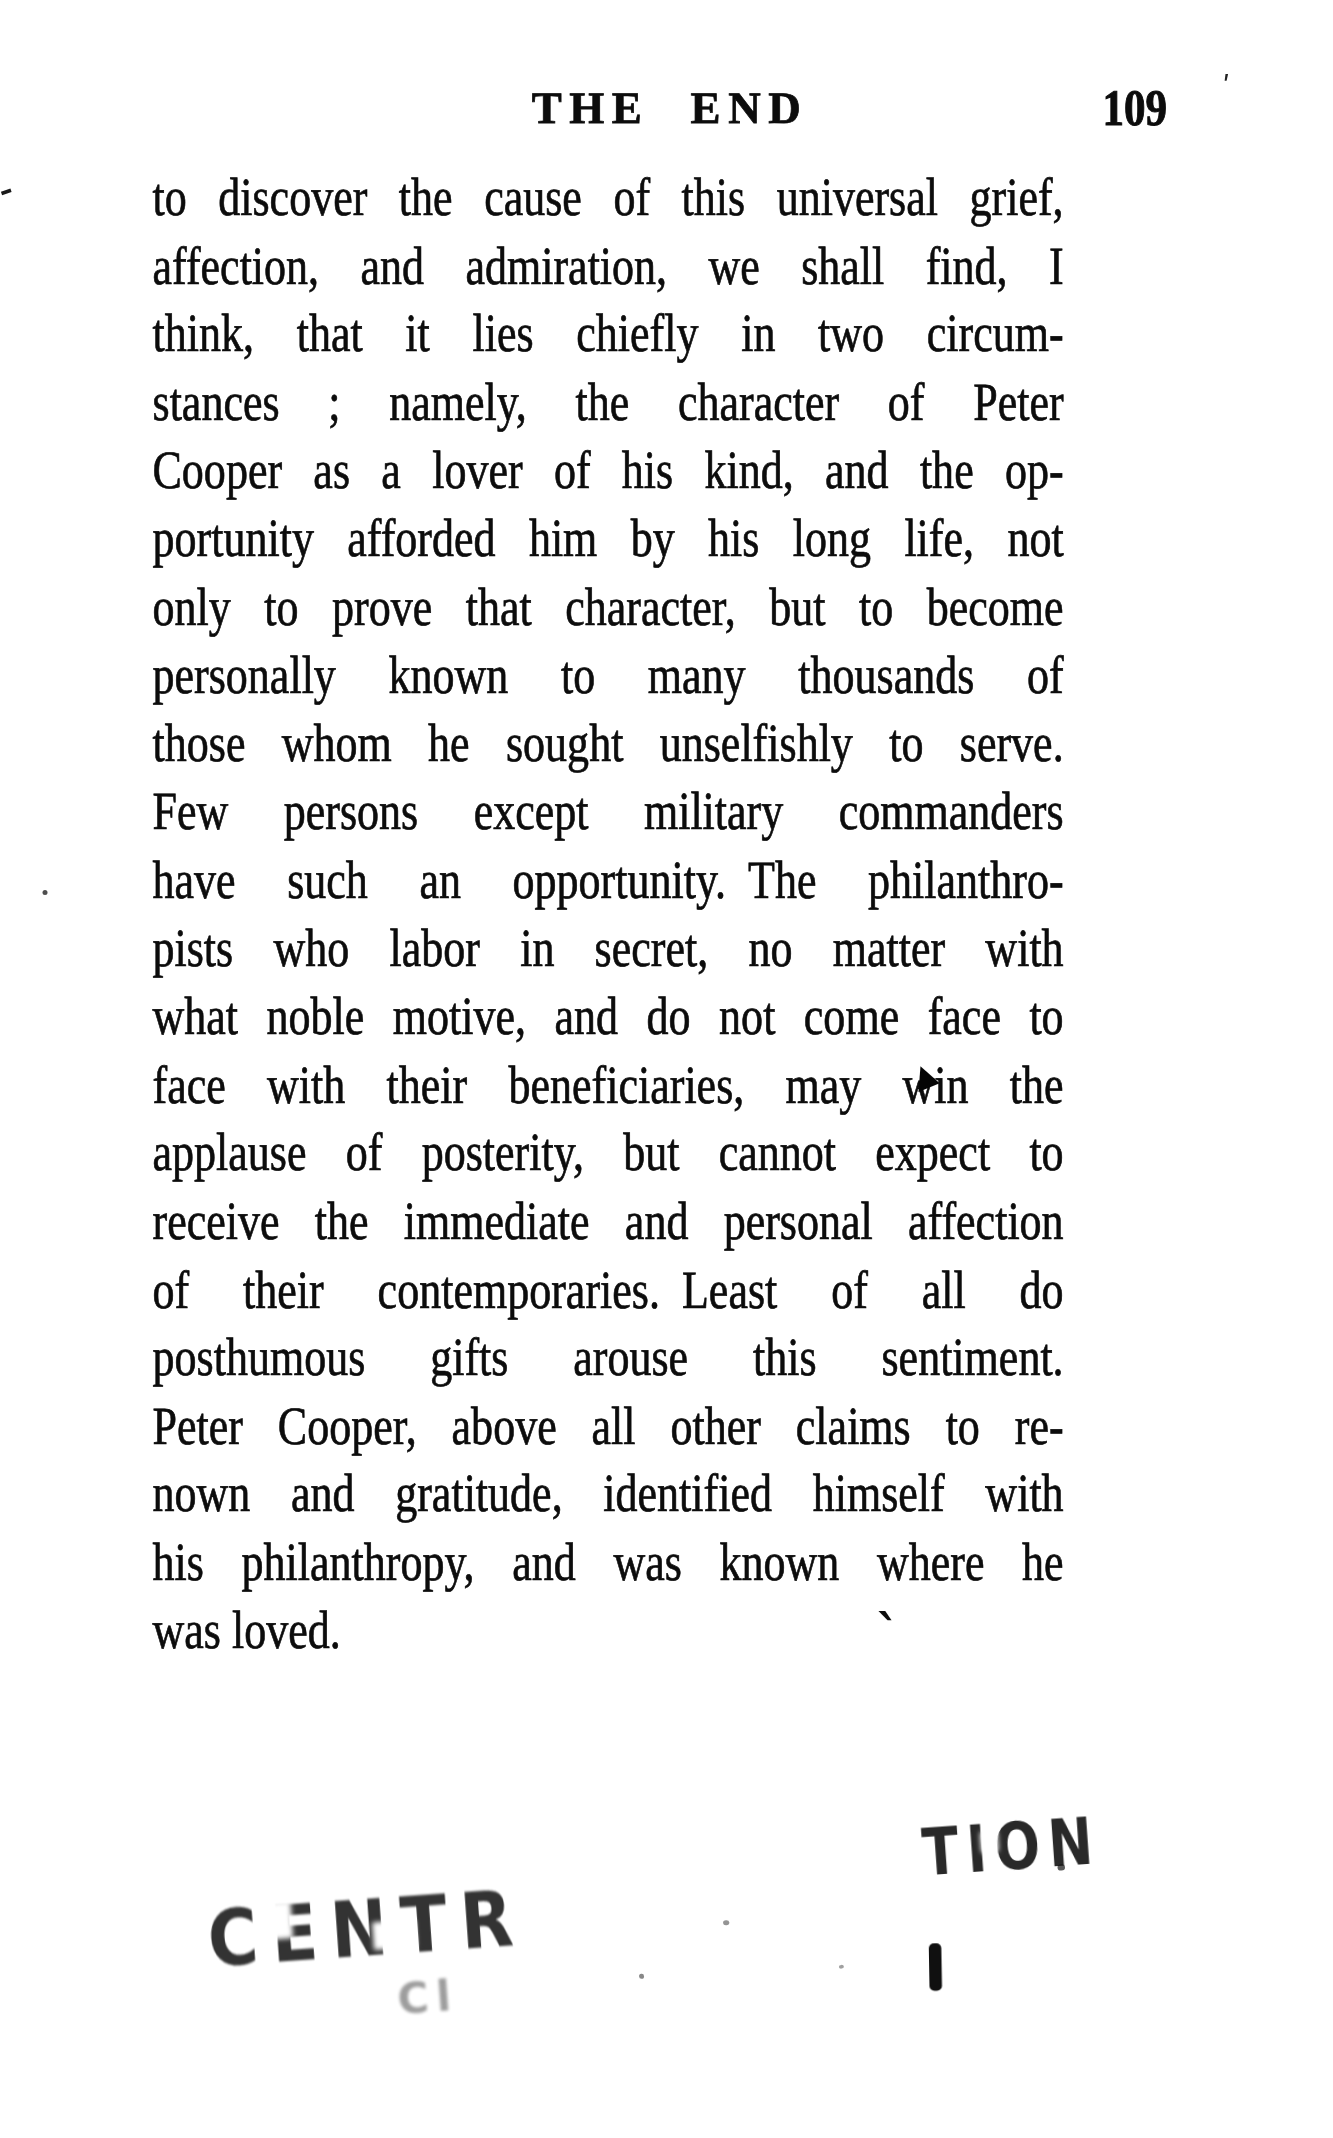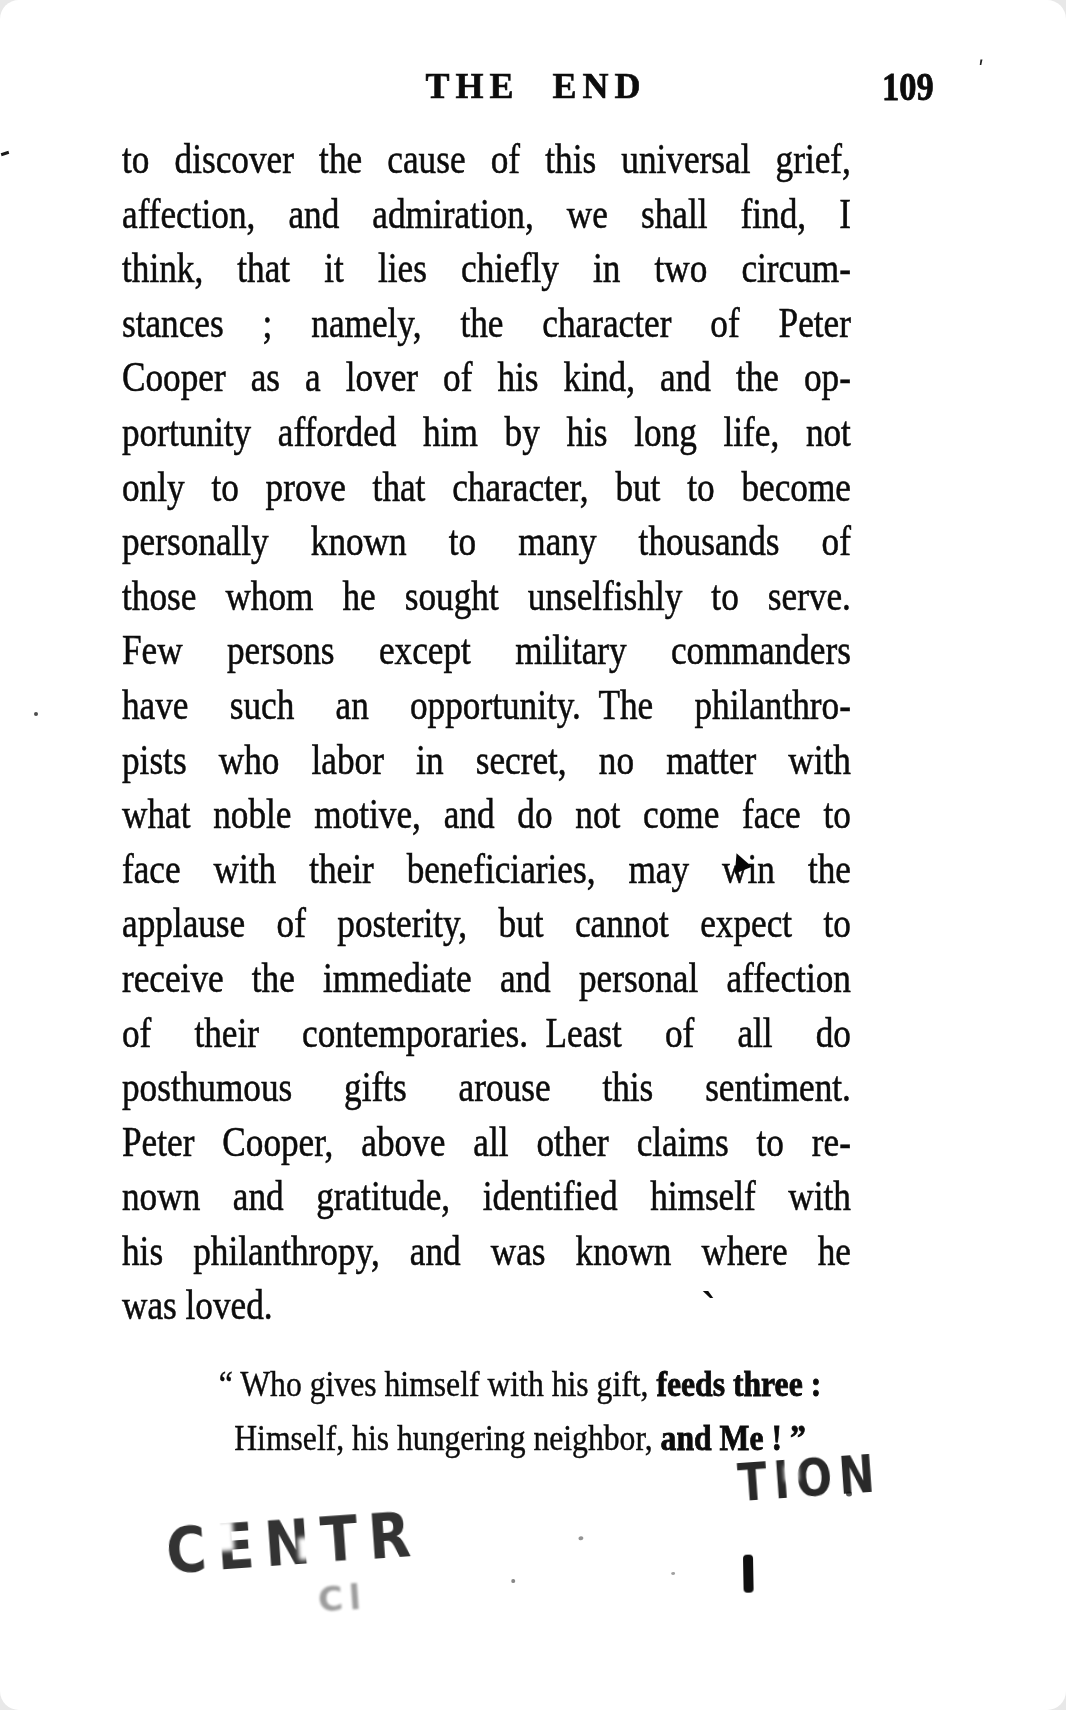--- a/index.html
+++ b/index.html
@@ -4,21 +4,20 @@
 <style>
   html,body{margin:0;padding:0;background:#e8e8e8;}
   .page{
     position:relative;
     width:1066px;height:1710px;
     margin:0 auto;
     background:#ffffff;
     overflow:hidden;
     font-family:"Liberation Serif","DejaVu Serif",serif;
     color:#0c0c0c;
-    border-radius:19px;
   }
 
   
   .running-head{
     position:absolute;left:0;top:68px;width:1072px;
     text-align:center;
     font-weight:bold;font-size:36px;line-height:36px;
     letter-spacing:6px;word-spacing:18px;
     -webkit-text-stroke:0.6px #0c0c0c;
   }
@@ -149,24 +148,20 @@
         <div class="line">receive the immediate and personal affection</div>
         <div class="line">of their contemporaries. Least of all do</div>
         <div class="line">posthumous gifts arouse this sentiment.</div>
         <div class="line">Peter Cooper, above all other claims to re-</div>
         <div class="line">nown and gratitude, identified himself with</div>
         <div class="line">his philanthropy, and was known where he</div>
       </div>
     <div class="line unjust">was loved.</div>
   </div>
 
-  <div class="quote-block">
-    <div class="qline"><span>“ Who gives himself with his gift, </span><b>feeds three :</b></div>
-    <div class="qline"><span>Himself, his hungering neighbor, </span><b>and Me ! ”</b></div>
-  </div>
 
   <div class="stamp">
     <span class="stamp-left">CENTR</span>
     <span class="stamp-right">TION</span>
     <span class="stamp-lower">Cl</span>
     <div class="stamp-bar"></div>
     <div class="wear wear1"></div>
     <div class="wear wear2"></div>
     <div class="wear wear3"></div>
     <div class="speck speck1"></div>

